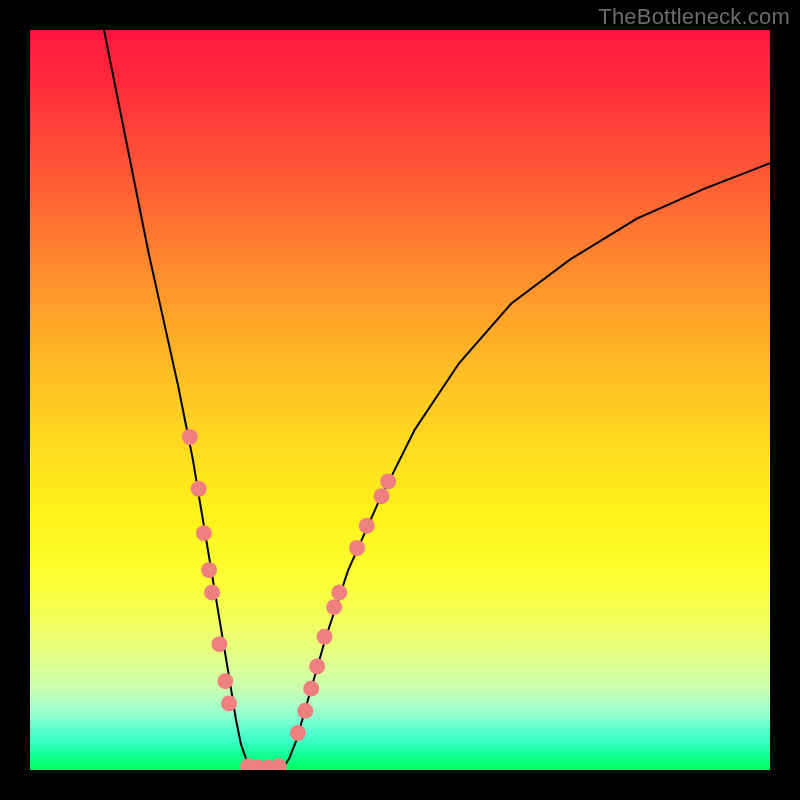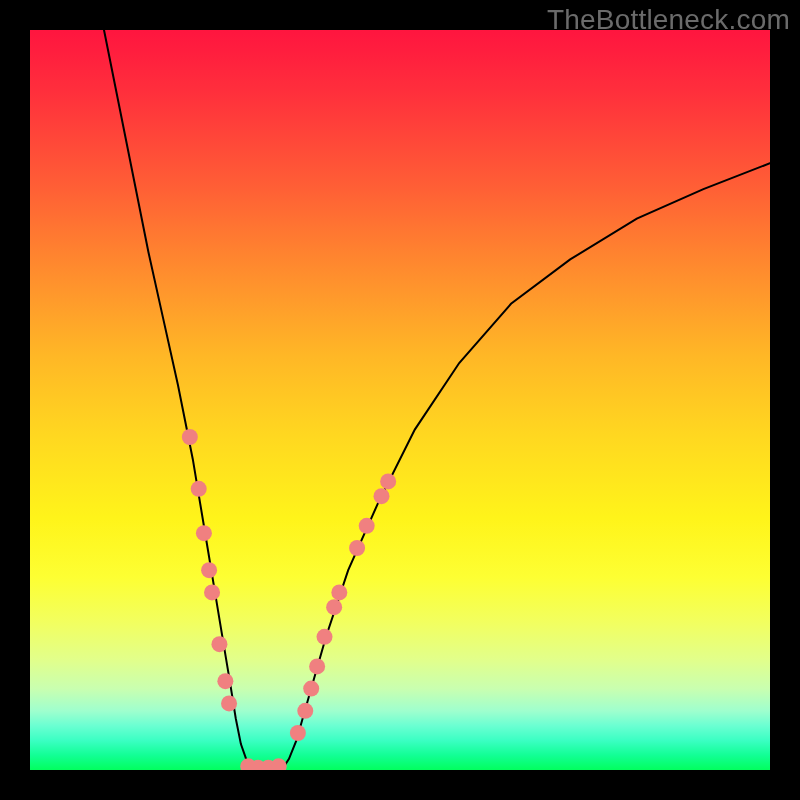--- a/index.html
+++ b/index.html
@@ -55,21 +55,21 @@
   }
   .dot {
     fill: #f08080;
     stroke: none;
   }
   .attribution {
     position: absolute;
     top: 4px;
     right: 10px;
     color: #6b6b6b;
-    font-size: 28px;
+    font-size: 22px;
     font-weight: 400;
     letter-spacing: 0.2px;
   }
 </style>
 </head>
 <body>
 
 <div class="frame">
   <div class="plot">
     <div class="gradient"></div>

